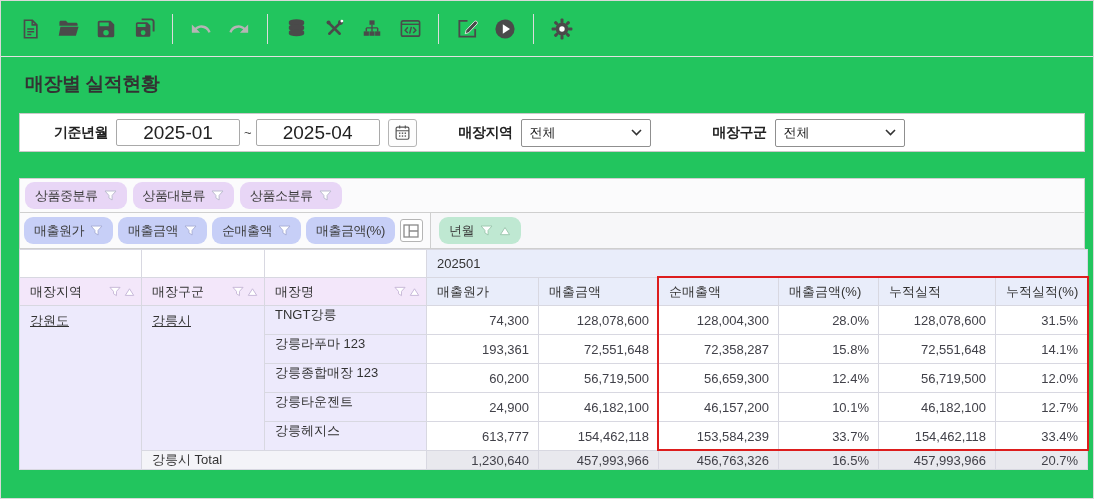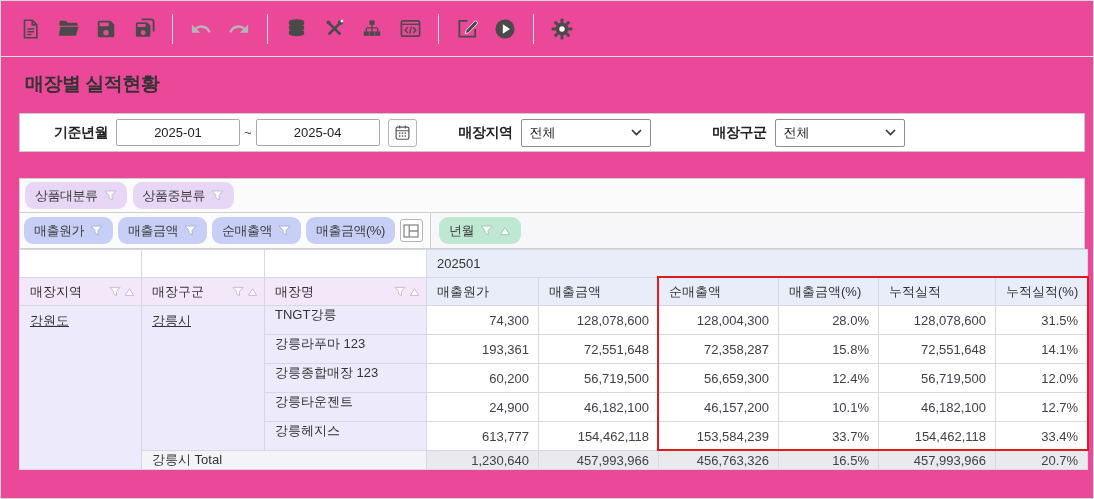--- a/index.html
+++ b/index.html
@@ -1,37 +1,37 @@
 <!DOCTYPE html>
 <html><head>
 <meta charset="utf-8">
 <style>
   * { margin:0; padding:0; box-sizing:border-box; }
   html,body { background:#fff; }
   body { font-family:"Liberation Sans", sans-serif; color:#333; }
-  .page { position:relative; width:1094px; height:499px; background:#ec4899;
+  .page { position:relative; width:1094px; height:499px; background:#22c55e;
           border:1px solid #d9d9d9; overflow:hidden; }
 
   
   .toolbar { display:flex; align-items:center; height:56px; padding:0 12px;
              border-bottom:1px solid #e2e2e2; gap:4px; }
   .tbtn { background:none; border:none; width:34px; height:34px; display:flex;
           align-items:center; justify-content:center; cursor:pointer; }
   .tsep { width:1px; height:30px; background:#dcdcdc; margin:0 7px; }
 
   
   .titlebar { padding:14px 0 0 24px; }
   .titlebar h1 { font-size:19px; font-weight:bold; color:#333; letter-spacing:-0.5px; }
 
   
   .filter-bar { display:flex; align-items:center; margin:16px 8px 0 18px;
                 height:39px; border:1px solid #c9c9c9; padding:0 34px; background:#fff; }
   .flabel { font-size:14px; font-weight:bold; color:#222; letter-spacing:-0.5px; }
   .finput { width:124px; height:27px; border:1px solid #a9a9a9; border-radius:2px;
-            font-size:13px; color:#222; display:flex; align-items:center; justify-content:center; }
+            font-size:19px; color:#222; display:flex; align-items:center; justify-content:center; }
   .ftilde { font-size:13px; color:#444; margin:0 4px; }
   .cal-btn { width:29px; height:28px; border:1px solid #b5b5b5; border-radius:3px;
              background:#fdfdfd; display:flex; align-items:center; justify-content:center; cursor:pointer; }
   .fselect { width:130px; height:28px; border:1px solid #8f8f8f; border-radius:2px;
              display:flex; align-items:center; justify-content:space-between;
              padding:0 8px; font-size:13px; color:#222; cursor:pointer; background:#fff; } .ml-md{ margin-left:8px; } .ml-lg{ margin-left:42px; } .ml-xl{ margin-left:62px; }
 
   
   .pivot { margin:26px 8px 0 18px; }
   .chip-row { border:1px solid #cfcfcf; background:#fbfbfc; height:35px;
@@ -219,27 +219,33 @@
       <svg width="11" height="7" viewBox="0 0 11 7" fill="none" stroke="#333" stroke-width="1.6">
           <path d="M1 1 L5.5 5.5 L10 1"></path>
         </svg>
     </div>
   </div>
 
   <div class="pivot">
 
     <div class="chip-row">
       <div class="chip purple">
+        <span>상품중분류</span>
+        <svg width="13" height="11" viewBox="0 0 13 11">
+            <path d="M1 1 H12 L8.1 5.4 V10 L4.9 7.9 V5.4 Z" fill="#fff" stroke="#bdbdd0" stroke-width="1"></path>
+          </svg>
+      </div>
+      <div class="chip purple">
         <span>상품대분류</span>
         <svg width="13" height="11" viewBox="0 0 13 11">
             <path d="M1 1 H12 L8.1 5.4 V10 L4.9 7.9 V5.4 Z" fill="#fff" stroke="#bdbdd0" stroke-width="1"></path>
           </svg>
       </div>
       <div class="chip purple">
-        <span>상품중분류</span>
+        <span>상품소분류</span>
         <svg width="13" height="11" viewBox="0 0 13 11">
             <path d="M1 1 H12 L8.1 5.4 V10 L4.9 7.9 V5.4 Z" fill="#fff" stroke="#bdbdd0" stroke-width="1"></path>
           </svg>
       </div>
     </div>
 
     <div class="chip-row2">
       <div class="row2-left">
         <div class="chip blue">
           <span>매출원가</span>

